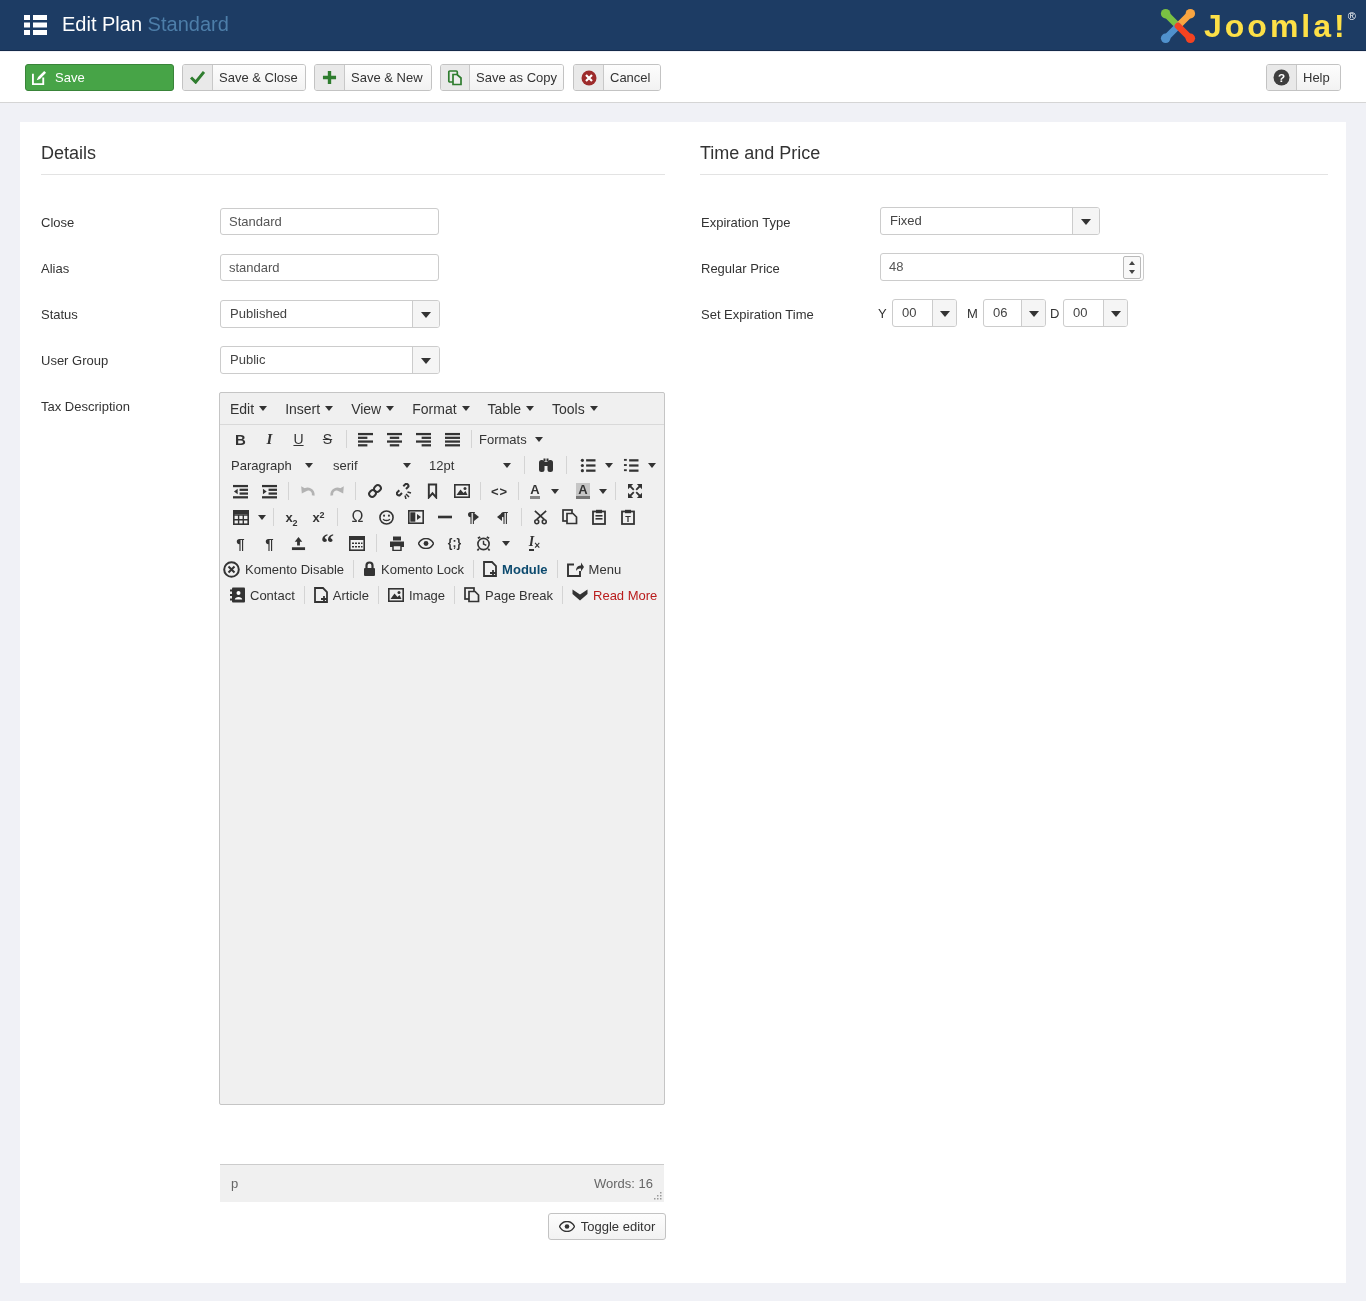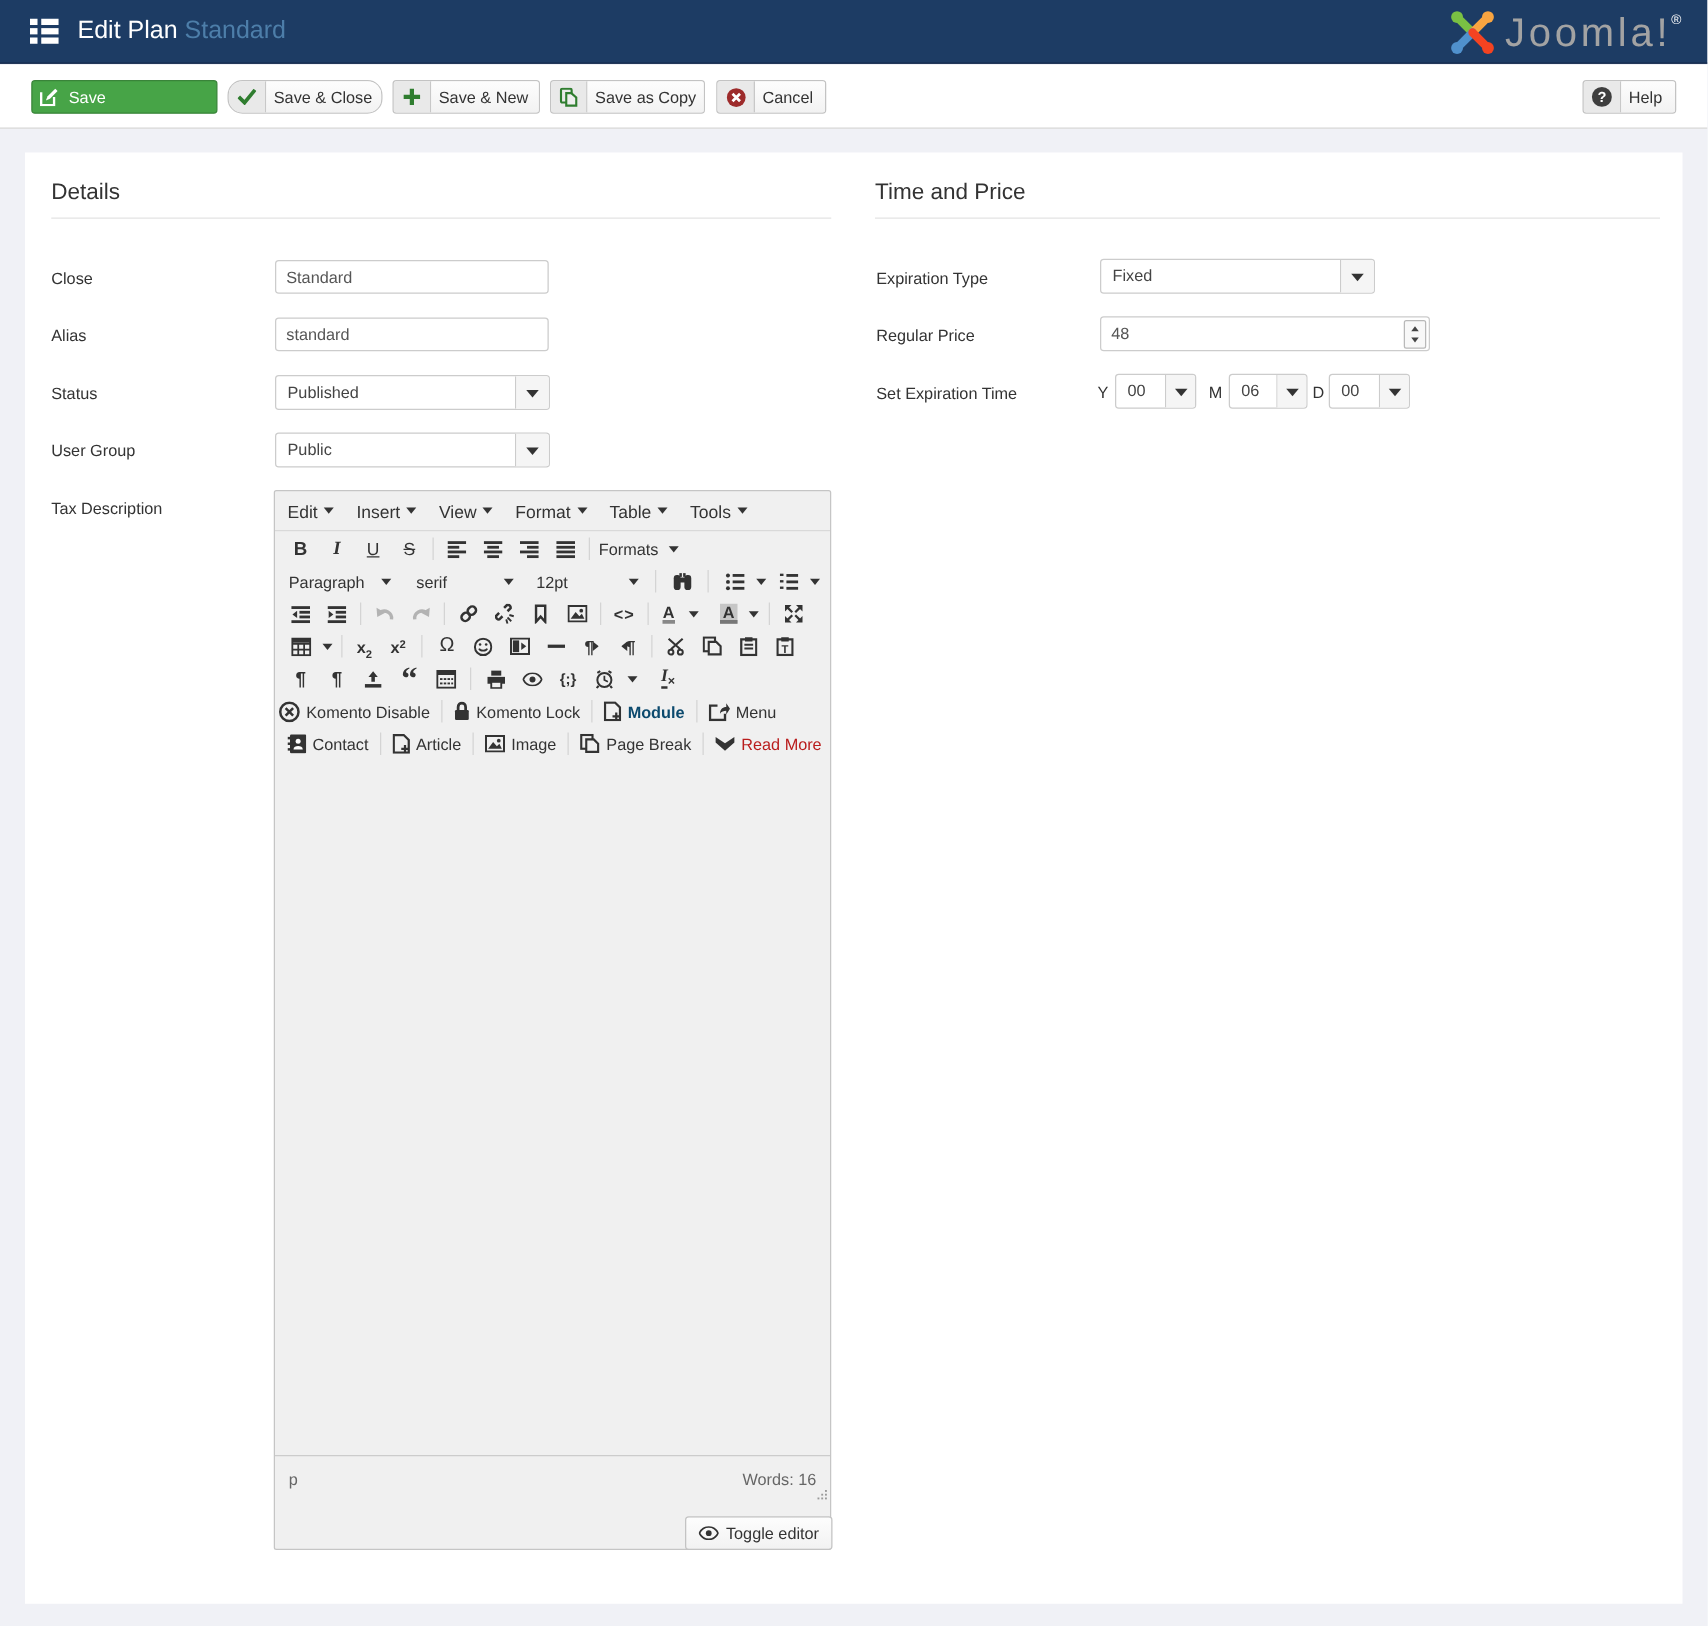--- a/index.html
+++ b/index.html
@@ -5,48 +5,48 @@
 * { margin:0; padding:0; box-sizing:border-box; }
 html,body { width:1366px; height:1301px; font-family:"Liberation Sans", sans-serif; background:#f0f1f6; }
 #page { position:relative; width:1366px; height:1301px; overflow:hidden; }
 
 
 #nav { position:absolute; left:0; top:0; width:1366px; height:51px; background:#1d3c64; border-bottom:1px solid #14294a; }
 #nav .title { position:absolute; left:62px; top:13px; font-size:20px; color:#fff; }
 #nav .title .sub { color:#4d7ea9; }
 #ham { position:absolute; left:24px; top:14px; width:23px; height:22px; }
 #logo { position:absolute; left:1159px; top:7px; height:38px; display:flex; align-items:center; }
-#logo .word { color:#a3a3a3; font-size:32px; letter-spacing:3px; margin-left:7px; font-weight:normal; }
+#logo .word { color:#fde047; font-size:32px; letter-spacing:3px; margin-left:7px; font-weight:bold; }
 #logo .reg { color:#fff; font-size:11px; position:relative; top:-10px; }
 
 
 #tbar { position:absolute; left:0; top:52px; width:1366px; height:51px; background:#fff; border-bottom:1px solid #d5d5d5; }
 .btn { position:absolute; top:12px; height:27px; display:flex; align-items:stretch; border:1px solid #c3c3c3; border-radius:3px; background:#fbfbfb; font-size:13px; color:#333; overflow:hidden; }
 .btn .ic { width:30px; background:#e9e9e9; border-right:1px solid #c8c8c8; display:flex; align-items:center; justify-content:center; }
 .btn .tx { flex:1; display:flex; align-items:center; justify-content:flex-start; background:linear-gradient(#fdfdfd,#f2f2f2); padding:0 6px; white-space:nowrap; }
 #btn-save { left:25px; width:149px; background:#47a447; border-color:#398439; color:#fff; }
 #btn-save .tx { background:none; }
-#btn-sclose { left:182px; width:124px;border-radius:12px; }
+#btn-sclose { left:182px; width:124px; }
 #btn-snew { left:314px; width:118px; }
 #btn-scopy { left:440px; width:124px; }
 #btn-cancel { left:573px; width:88px; }
 #btn-help { left:1266px; width:75px; }
 
 
 #card { position:absolute; left:20px; top:122px; width:1326px; height:1161px; background:#fff; }
 .h2 { position:absolute; font-size:18px; font-weight:normal; color:#333; }
 .hrr { position:absolute; height:1px; background:#e3e3e3; }
 .lbl { position:absolute; font-size:13px; color:#333; }
 .inp { position:absolute; height:27px; border:1px solid #ccc; border-radius:3px; background:#fff; font-size:13px; color:#555; padding:0 0 0 8px; line-height:25px; }
 .sel { position:absolute; height:28px; border:1px solid #ccc; border-radius:3px; background:#fff; font-size:13px; color:#444; line-height:26px; padding-left:9px; }
 .sel .cbox { position:absolute; right:0; top:0; bottom:0; width:27px; border-left:1px solid #ccc; background:#f5f5f5; border-radius:0 2px 2px 0; }
 .sel .cbox:after { content:""; position:absolute; left:50%; top:50%; margin:-2px 0 0 -5px; border:5px solid transparent; border-top:6px solid #333; border-bottom:none; }
 
 
-#ed { position:absolute; left:199px; top:270px; width:446px; height:848px; border:1px solid #c5c5c5; background:#f0f0f0; border-radius:2px; }
+#ed { position:absolute; left:199px; top:270px; width:446px; height:713px; border:1px solid #c5c5c5; background:#f0f0f0; border-radius:2px; }
 #menubar { position:absolute; left:0; top:0; width:444px; height:32px; border-bottom:1px solid #d9d9d9; display:flex; align-items:center; padding-left:1px; }
 #menubar .mi { font-size:14px; color:#333; padding:0 9px; display:flex; align-items:center; }
 #menubar .mi .car { margin-left:5px; }
 .car { display:inline-block; width:0; height:0; border:4px solid transparent; border-top:5px solid #333; border-bottom:none; margin-left:7px; }
 .trow { position:absolute; left:0; width:444px; height:26px; display:flex; align-items:center; padding-left:6px; }
 .tb { width:29px; height:24px; display:flex; align-items:center; justify-content:center; color:#333; flex:none; }
 .tsep { width:1px; height:18px; background:#d4d4d4; margin:0 6px; flex:none; }
 .lbox { height:22px; display:flex; align-items:center; font-size:13px; color:#333; flex:none; padding:0 7px; }
 .lbox .car { margin-left:auto; }
 #edbody { position:absolute; left:0; top:221px; width:444px; height:550px; background:#fff; }

